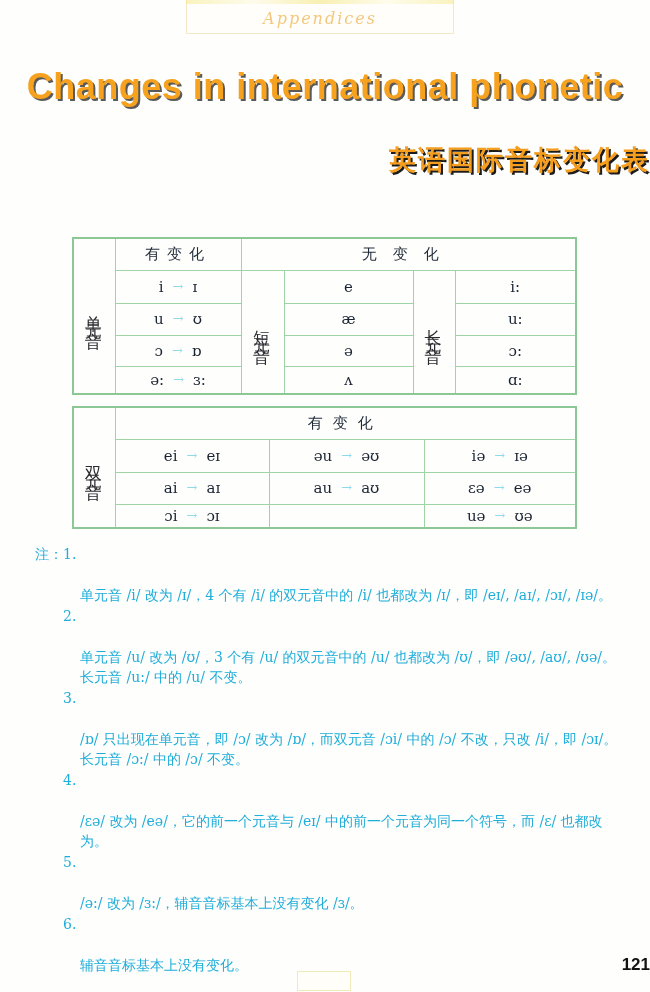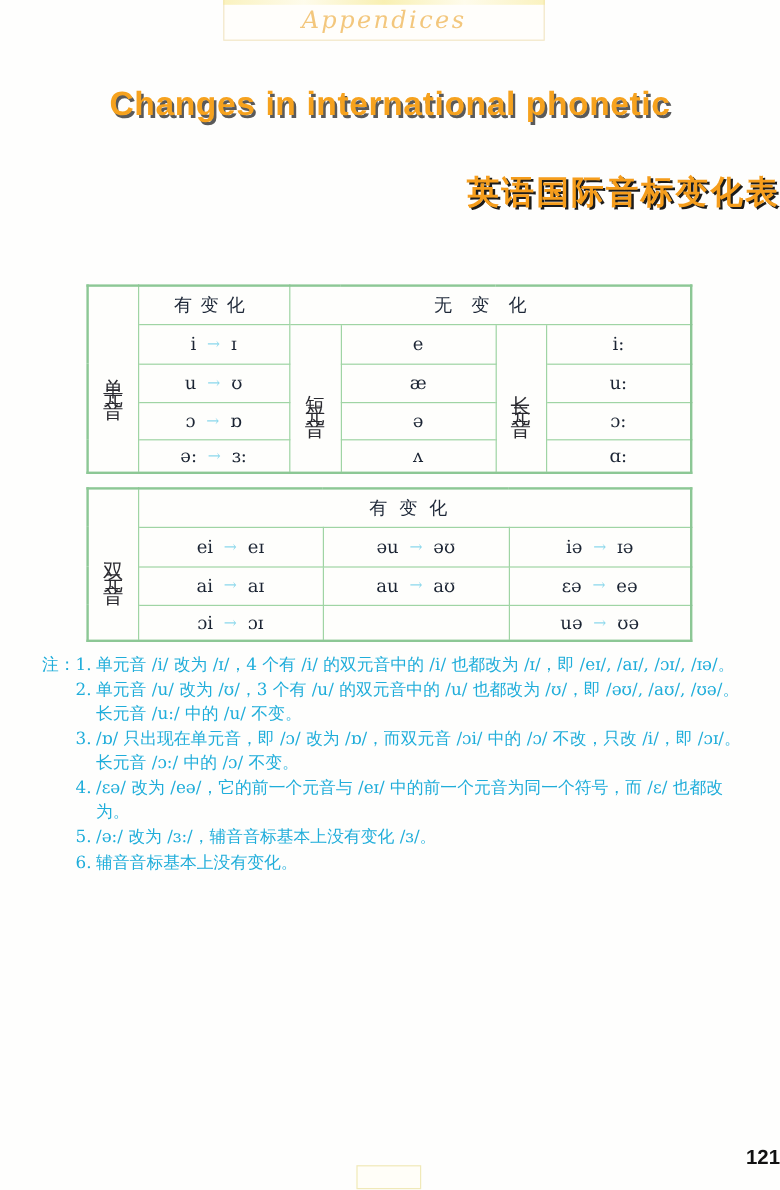--- a/index.html
+++ b/index.html
@@ -18,28 +18,28 @@
     display:flex;align-items:flex-end;justify-content:center;
     box-sizing:border-box;padding-bottom:5px;
   }
   .header-deco{
     position:absolute;left:186px;top:0;width:268px;height:4px;
     background:linear-gradient(90deg,rgba(246,232,140,.55),rgba(250,244,190,.25),rgba(244,230,130,.6),rgba(252,246,200,.3),rgba(246,232,140,.55));
   }
   .header-label{
     font-style:italic;
     font-family:"DejaVu Serif",serif;
-    font-size:20px;color:#f3c77d;letter-spacing:2px;
+    font-size:16px;color:#f3c77d;letter-spacing:2px;
   }
 
   
   .title-en{
     position:absolute;left:0;top:70px;width:650px;text-align:center;
     font-family:"Liberation Sans","DejaVu Sans",sans-serif;
-    font-weight:bold;font-size:28px;line-height:34px;
+    font-weight:bold;font-size:36px;line-height:34px;
     color:#f6a21e;letter-spacing:.5px;
     text-shadow:2px 2px 0 #5a5a5a;
   }
   .title-zh{
     position:absolute;left:0;top:142px;width:650px;text-align:right;
     font-weight:bold;font-size:27px;letter-spacing:2px;
     color:#f59d1c;text-shadow:2px 2px 0 #1c1c1c;
   }
 
   
@@ -69,21 +69,21 @@
 
   
   .notes{
     position:absolute;left:35px;top:544px;width:588px;
     font-size:14px;line-height:20px;color:#1fadda;
   }
   .note-row{display:flex;align-items:flex-start;margin-bottom:1px;}
   .note-label{flex:0 0 28px;white-space:nowrap;}
   .note-spacer{flex:0 0 28px;}
   .note-num{flex:0 0 17px;}
-  .note-text{flex:1 1 auto;}
+  .note-text{flex:1 1 auto;margin-top:41px;}
 
   
   .pagenum-box{
     position:absolute;left:297px;top:971px;width:52px;height:18px;
     border:1px solid #f0e9b8;background:#fffef8;
   }
   .pagenum{
     position:absolute;left:0;top:955px;width:650px;text-align:right;
     font-family:"Liberation Sans","DejaVu Sans",sans-serif;
     font-weight:bold;font-size:17px;color:#111;
@@ -187,21 +187,21 @@
       <td>
         <span class="ipa-sym">ai</span><span class="arrow">→</span><span class="ipa-sym">aɪ</span>
       </td>
       <td>
         <span class="ipa-sym">au</span><span class="arrow">→</span><span class="ipa-sym">aʊ</span>
       </td>
       <td>
         <span class="ipa-sym">ɛə</span><span class="arrow">→</span><span class="ipa-sym">eə</span>
       </td>
     </tr>
-    <tr style="height:30px">
+    <tr style="height:24px">
       <td>
         <span class="ipa-sym">ɔi</span><span class="arrow">→</span><span class="ipa-sym">ɔɪ</span>
       </td>
       <td></td>
       <td>
         <span class="ipa-sym">uə</span><span class="arrow">→</span><span class="ipa-sym">ʊə</span>
       </td>
     </tr>
   </tbody>
     </table>

